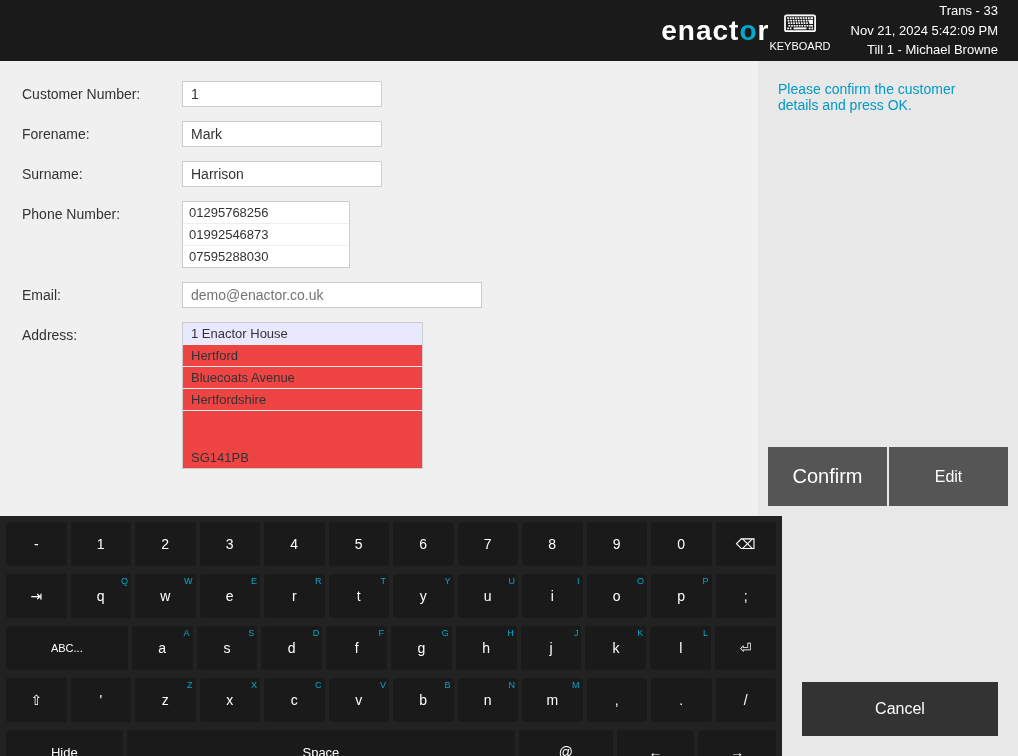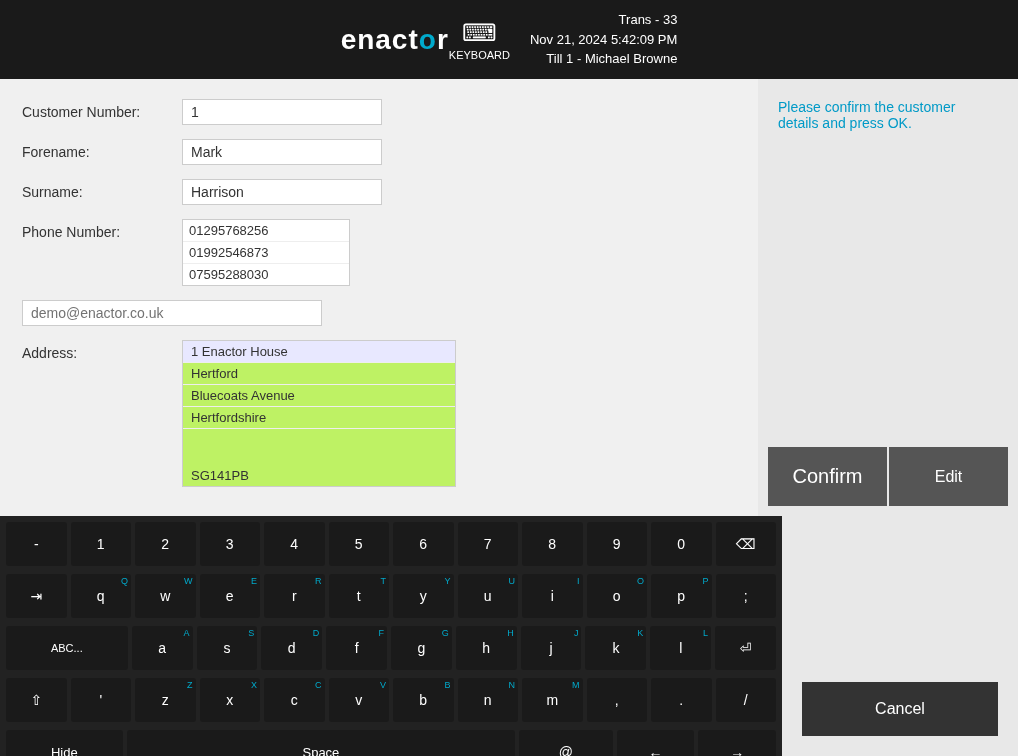--- a/index.html
+++ b/index.html
@@ -4,23 +4,23 @@
   <style>
     * { box-sizing: border-box; margin: 0; padding: 0; }
     body { font-family: Arial, sans-serif; background: #f0f0f0; width: 1018px; height: 756px; overflow: hidden; display: flex; flex-direction: column; }
 
     
     .header {
       background: #1a1a1a;
       color: white;
       display: flex;
       align-items: center;
-      justify-content: center;
+      justify-content: flex-end;
       padding: 0 20px;
-      height: 79px;
+      height: 61px;
       flex-shrink: 0;
     }
     .logo {
       font-size: 28px;
       font-weight: bold;
       color: white;
       letter-spacing: 1px;
     }
     .logo span.dot { color: #00aacc; }
     .header-right {
@@ -101,22 +101,22 @@
     .email-input {
       width: 300px;
       padding: 4px 8px;
       border: 1px solid #ccc;
       background: #fff;
       font-size: 14px;
       color: #737373;
     }
     .address-list {
       border: 1px solid #ccc;
-      background: #bef264;
-      width: 274px;
+      background: #ef4444;
+      width: 241px;
     }
     .address-item {
       padding: 3px 8px;
       font-size: 13px;
       border-bottom: 1px solid #eee;
       color: #333;
     }
     .address-item:first-child { background: #e8e8ff; }
     .address-item:last-child { border-bottom: none; margin-top: 36px; }
 
@@ -279,20 +279,21 @@
       <div class="form-label">Phone Number:</div>
       <div class="form-value">
         <div class="phone-list">
           <div class="phone-item">01295768256</div>
           <div class="phone-item">01992546873</div>
           <div class="phone-item">07595288030</div>
         </div>
       </div>
     </div>
     <div class="form-row">
+      <div class="form-label">Email:</div>
       <div class="form-value">
         <input class="email-input" value="demo@enactor.co.uk" readonly="" style="">
       </div>
     </div>
     <div class="form-row">
       <div class="form-label">Address:</div>
       <div class="form-value">
         <div class="address-list">
           <div class="address-item">1 Enactor House</div>
           <div class="address-item">Hertford</div>

